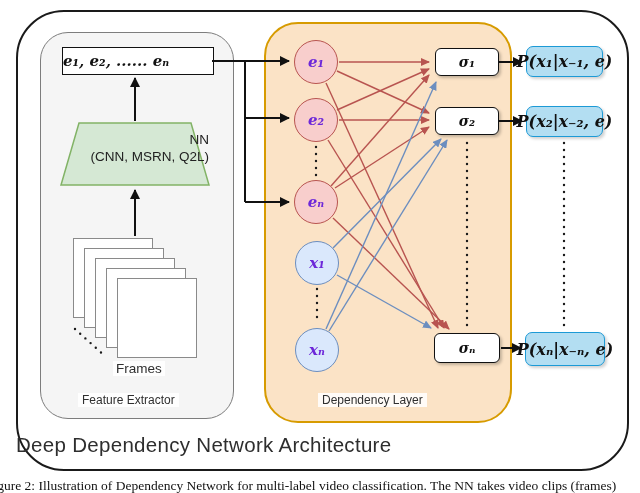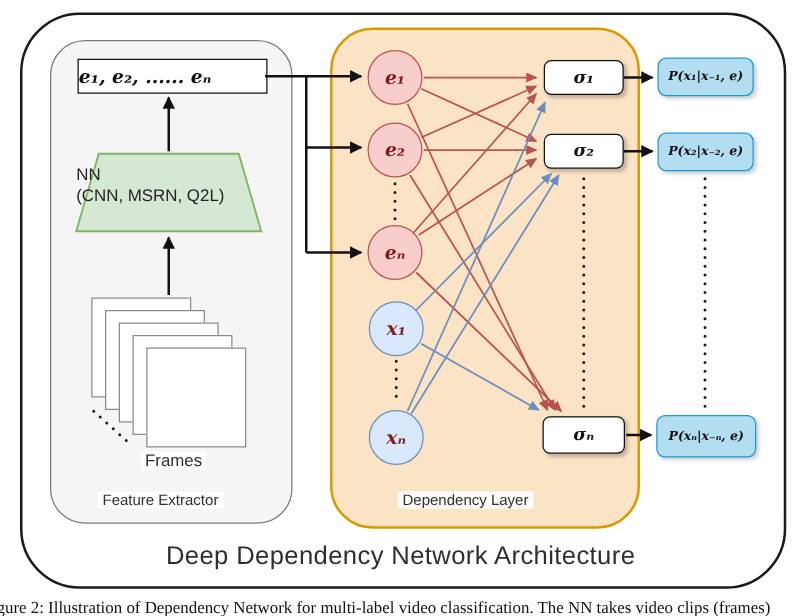--- a/index.html
+++ b/index.html
@@ -6,34 +6,34 @@
   .stage{position:relative;width:640px;height:493px;background:#ffffff;overflow:hidden;
          font-family:"Liberation Sans",sans-serif;}
   .abs{position:absolute;}
   .outer-box{left:16px;top:10px;width:609px;height:457px;border:2px solid #1a1a1a;border-radius:48px;background:#ffffff;}
   .gray-box{left:40px;top:32px;width:192px;height:385px;border:1.5px solid #7d7d7d;border-radius:28px;background:#f5f5f5;}
   .orange-box{left:264px;top:22px;width:244px;height:397px;border:2px solid #D79B00;border-radius:34px;background:#FBE3C6;}
   .ebox{left:62px;top:47px;width:150px;height:26px;border:1.6px solid #111;background:#fff;
         display:flex;align-items:center;justify-content:flex-start;
         font-family:"DejaVu Serif","Liberation Serif",serif;font-style:italic;font-weight:bold;font-size:15px;color:#111;}
   .circle{width:44px;height:44px;border-radius:50%;display:flex;align-items:center;justify-content:center;
-          font-family:"DejaVu Serif","Liberation Serif",serif;font-style:italic;font-weight:bold;font-size:15px;color:#7f1d1d;box-sizing:border-box;}
+          font-family:"DejaVu Serif","Liberation Serif",serif;font-style:italic;font-weight:bold;font-size:15px;color:#6d28d9;box-sizing:border-box;}
   .e-circle{background:#F8CECC;border:1.6px solid #B85450;}
   .x-circle{background:#DAE8FC;border:1.6px solid #6C8EBF;}
   .sigma-box{width:64px;height:28px;background:#ffffff;border:1.8px solid #111;border-radius:6px;
              box-shadow:2px 2px 3px rgba(0,0,0,.22);display:flex;align-items:center;justify-content:center;
              font-family:"DejaVu Serif","Liberation Serif",serif;font-style:italic;font-weight:600;font-size:14px;color:#111;box-sizing:border-box;}
   .p-box{width:77px;height:31px;background:#B3DEF2;border:1.8px solid #1C9AD6;border-radius:7px;
          box-shadow:2px 2px 3px rgba(0,0,0,.18);display:flex;align-items:center;justify-content:center;
-         font-family:"DejaVu Serif","Liberation Serif",serif;font-style:italic;font-weight:bold;font-size:10px;color:#111;box-sizing:border-box;white-space:nowrap;}
+         font-family:"DejaVu Serif","Liberation Serif",serif;font-style:italic;font-weight:bold;font-size:16px;color:#111;box-sizing:border-box;white-space:nowrap;}
   .frame-square{width:80px;height:80px;background:#ffffff;border:1.4px solid #8a8a8a;box-sizing:border-box;}
-  .nn-text{left:61px;top:131px;width:148px;text-align:left;font-size:13.5px;color:#222;line-height:17px;}
+  .nn-text{left:61px;top:131px;width:148px;text-align:right;font-size:13.5px;color:#222;line-height:17px;}
   .zone-label{font-size:12px;color:#2f2f2f;background:rgba(255,255,255,.85);padding:0 4px;white-space:nowrap;}
   .frames-label{font-size:13.5px;color:#2f2f2f;background:rgba(255,255,255,.85);padding:0 3px;}
-  .title{left:16px;top:433px;width:609px;text-align:center;font-size:20.5px;color:#2e2e2e;letter-spacing:.3px;}
+  .title{left:16px;top:433px;width:609px;font-size:20.5px;color:#2e2e2e;letter-spacing:.3px;}
   .caption{left:-14px;top:478px;white-space:nowrap;font-family:"Liberation Serif","DejaVu Serif",serif;
            font-size:13.5px;color:#111;}
   svg.overlay{position:absolute;left:0;top:0;pointer-events:none;}
 </style>
 </head>
 <body>
 
 <div class="stage">
 
   <div class="abs outer-box"></div>

